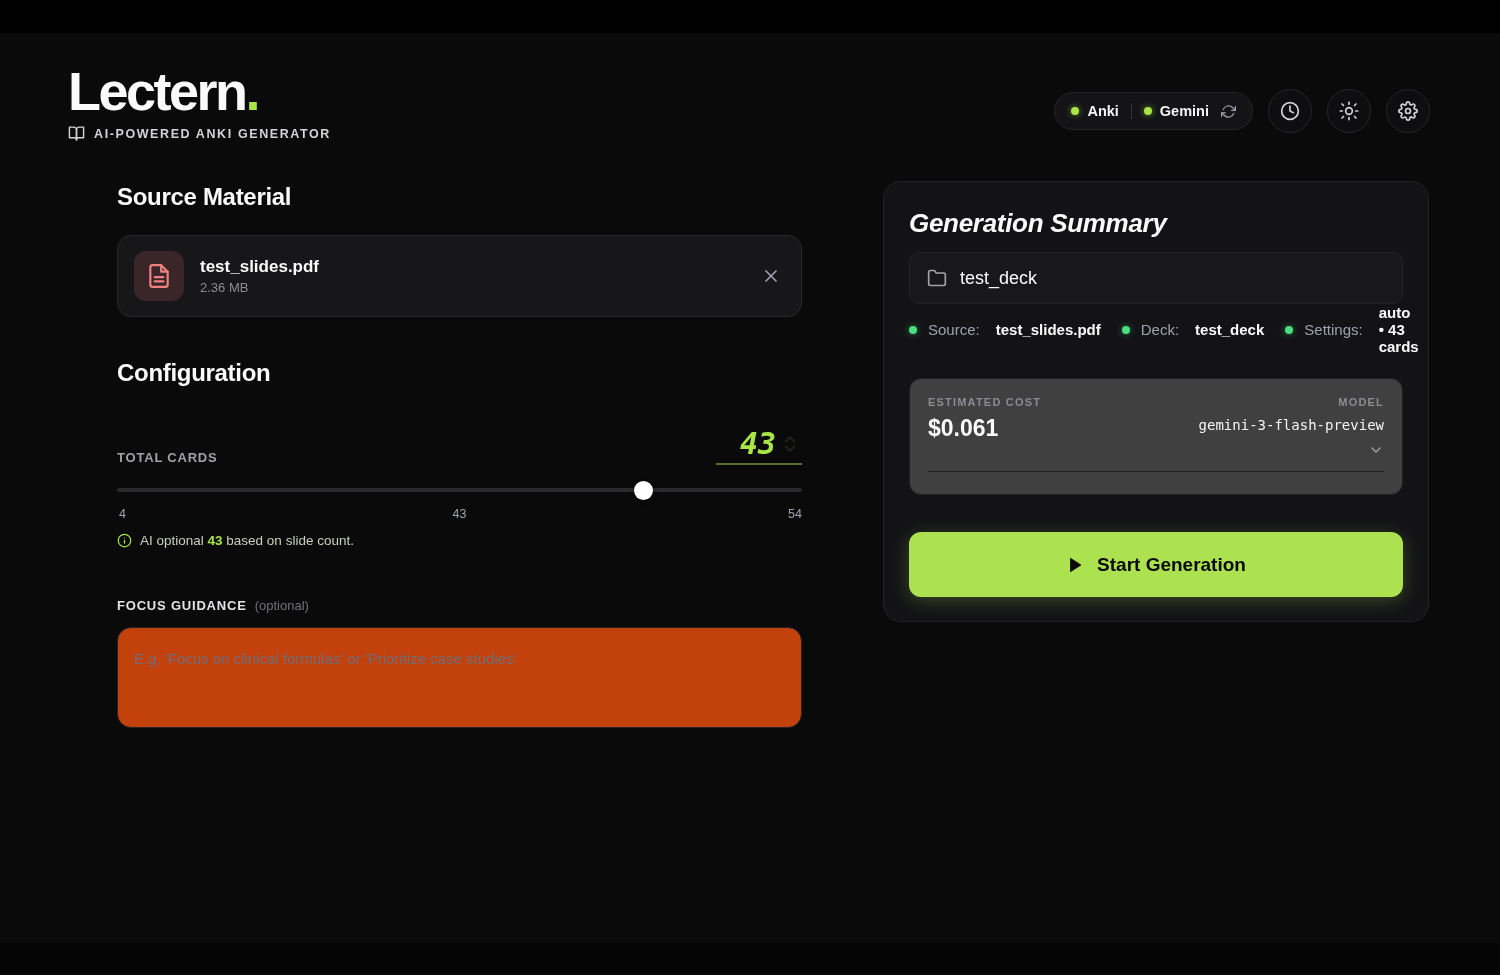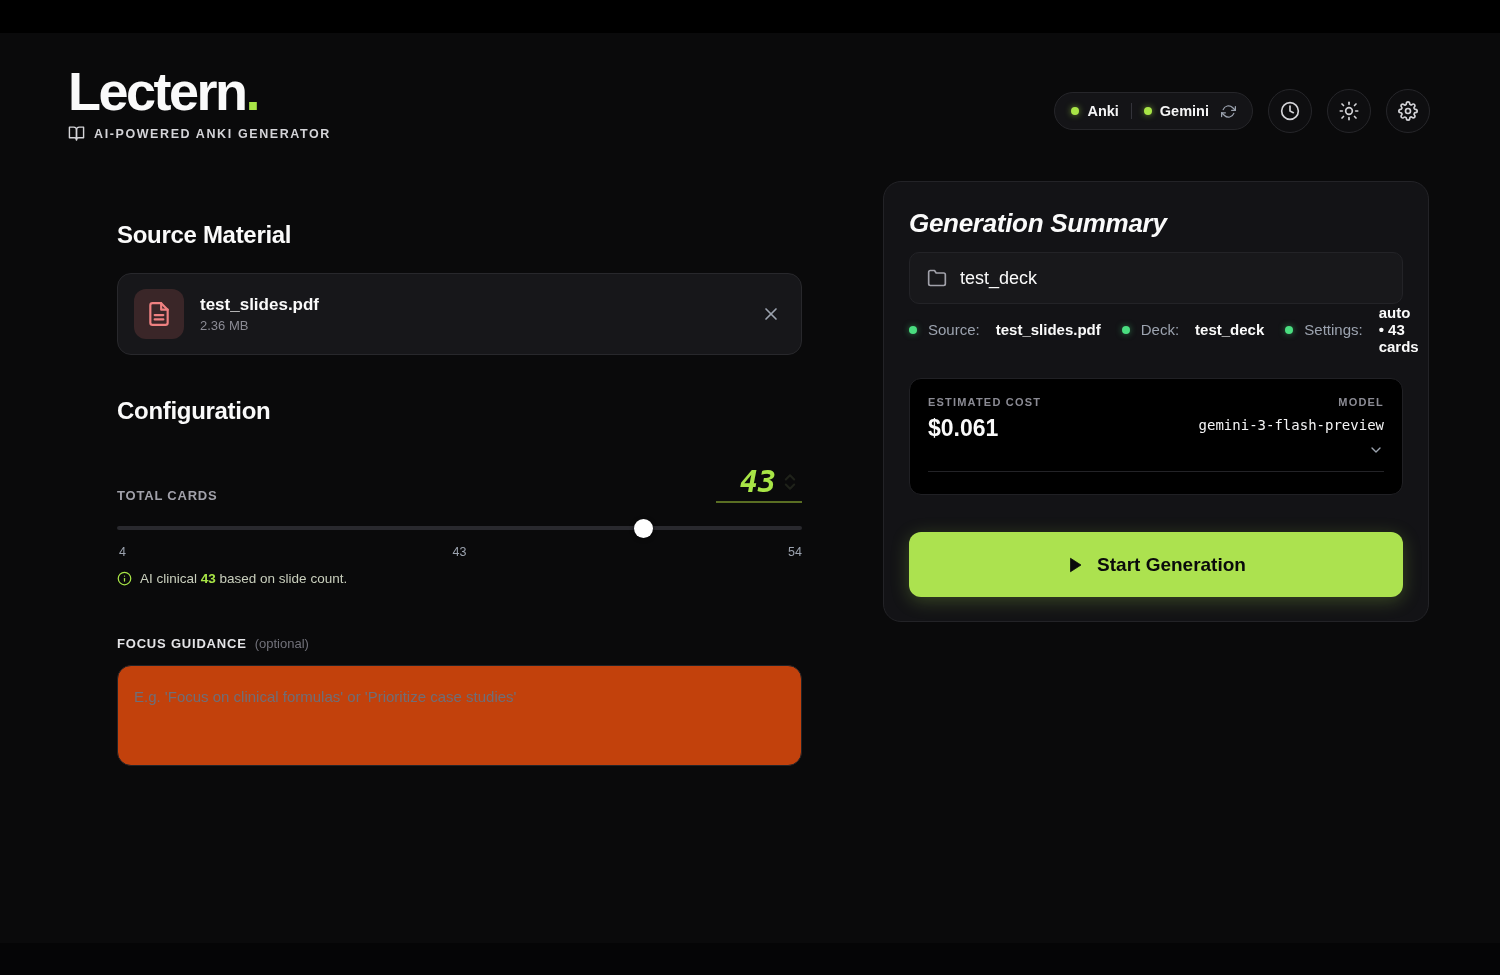--- a/index.html
+++ b/index.html
@@ -25,21 +25,21 @@
                  background:#141417; border:1px solid #26262a; border-radius:19px; }
   .status-item { display:flex; align-items:center; gap:8px; color:#f4f4f5; font-size:14.5px; font-weight:600; }
   .dot-lime { width:8px; height:8px; border-radius:50%; background:#a8e546; box-shadow:0 0 6px rgba(168,229,70,.6); }
   .pill-divider { width:1px; height:16px; background:#33333a; }
   .icon-btn-sm { display:flex; align-items:center; color:#9ca3af; background:none; border:none; cursor:pointer; }
   .circle-btn { width:44px; height:44px; border-radius:50%; background:#0e0e10; border:1px solid #26262a;
                 display:flex; align-items:center; justify-content:center; color:#d4d4d8; cursor:pointer; }
 
   
   .left-col { position:absolute; left:117px; top:183px; width:685px; }
-  .section-h { font-size:24px; font-weight:800; color:#fafafa; letter-spacing:-0.3px;margin-top:38px; }
+  .section-h { font-size:24px; font-weight:800; color:#fafafa; letter-spacing:-0.3px; }
 
   .file-card { margin-top:24px; height:82px; background:#17171a; border:1px solid #28282c;
                border-radius:14px; display:flex; align-items:center; padding:0 20px 0 16px; }
   .file-icon-wrap { width:50px; height:50px; border-radius:12px; background:#3a2628;
                     display:flex; align-items:center; justify-content:center; color:#ef8181; }
   .file-meta { margin-left:16px; flex:1; }
   .file-name { color:#fafafa; font-size:17px; font-weight:600; }
   .file-size { color:#8b8b94; font-size:13px; margin-top:3px; }
   .file-close { color:#9ca3af; background:none; border:none; cursor:pointer; display:flex; }
 
@@ -82,21 +82,21 @@
               display:flex; align-items:center; gap:13px; padding:0 17px; cursor:pointer; }
   .deck-box svg { color:#a1a1aa; }
   .deck-name { color:#fafafa; font-size:18px; font-weight:500; }
 
   .summary-rows { display:flex; flex-direction:row; gap:21px; }
   .summary-row { display:flex; align-items:center; gap:11px; font-size:15px; }
   .dot-green { width:8px; height:8px; border-radius:50%; background:#4ade80; box-shadow:0 0 6px rgba(74,222,128,.5); flex:none; }
   .row-label { color:#9ca3af; }
   .row-value { color:#fafafa; font-weight:700; margin-left:5px; }
 
-  .cost-box { margin-top:23px; background:#000000; border:1px solid #202024; border-radius:12px; padding:17px 18px 22px; }
+  .cost-box { margin-top:23px; background:#404040; border:1px solid #202024; border-radius:12px; padding:17px 18px 22px; }
   .cost-grid { display:flex; justify-content:space-between; }
   .cost-left  { display:flex; flex-direction:column; }
   .cost-right { display:flex; flex-direction:column; align-items:flex-end; }
   .mini-label { color:#8b8b94; font-size:11px; font-weight:700; letter-spacing:1.2px; }
   .cost-value { margin-top:7px; color:#fafafa; font-size:23px; font-weight:700; }
   .model-value { margin-top:9px; color:#f4f4f5; font-family:"DejaVu Sans Mono", monospace; font-size:14px; }
   .model-chevron { margin-top:9px; color:#9ca3af; display:flex; cursor:pointer; }
   .cost-divider { margin-top:13px; border-top:1px solid #232327; }
 
   .start-btn { margin-top:37px; width:100%; height:65px; background:#ace24f; border:none; border-radius:12px;
@@ -232,21 +232,21 @@
     </div>
 
     <div class="hint-row">
       <span style="display:flex">
         <svg width="15" height="15" viewBox="0 0 24 24" fill="none" stroke="currentColor" stroke-width="2" stroke-linecap="round" stroke-linejoin="round">
             <circle cx="12" cy="12" r="10"></circle>
             <line x1="12" y1="16" x2="12" y2="12"></line>
             <line x1="12" y1="8" x2="12.01" y2="8"></line>
           </svg>
       </span>
-      <span><span>AI clinical </span><span class="hint-num">43</span><span> based on slide count.</span></span>
+      <span><span>AI optional </span><span class="hint-num">43</span><span> based on slide count.</span></span>
     </div>
 
     <div class="focus-label-row">
       <span class="focus-label">FOCUS GUIDANCE</span>
       <span class="focus-optional">(optional)</span>
     </div>
     <textarea class="focus-textarea" placeholder="E.g. 'Focus on clinical formulas' or 'Prioritize case studies'" style=""></textarea>
   </div>
 
   <div class="panel">

